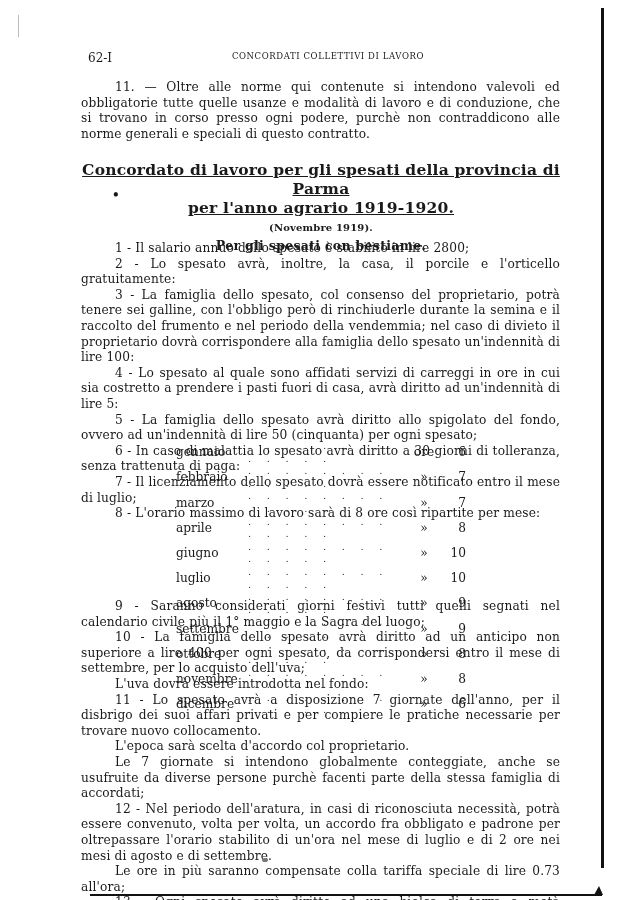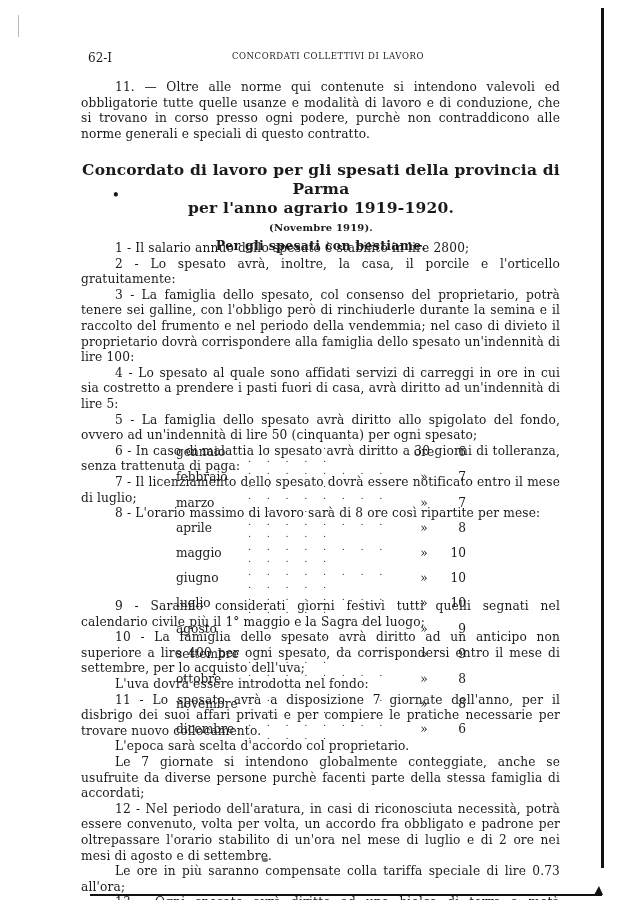--- a/index.html
+++ b/index.html
@@ -10,21 +10,21 @@
   .page { position: absolute; left: 0; top: 0; width: 623px; height: 900px; }
   .rule-right { position: absolute; left: 601px; top: 8px; width: 3px; height: 860px; background: #111; }
   .rule-bottom { position: absolute; left: 90px; top: 894px; width: 512px; height: 2px; background: #111; }
   .rule-bottom-tip { position: absolute; left: 594px; top: 886px; width: 0; height: 0;
     border-left: 5px solid transparent; border-right: 4px solid transparent; border-bottom: 9px solid #111; }
   .running-head { position: absolute; top: 51px; left: 88px; width: 480px; height: 14px; font-size: 10px; }
   .running-head .folio { position: absolute; left: 0; top: 0; font-size: 12px; }
   .running-head .title { position: absolute; left: 0; right: 0; text-align: center; font-size: 8.5px; letter-spacing: 0.6px; font-variant: small-caps; }
   .body { position: absolute; left: 81px; width: 479px; font-size: 12.2px; line-height: 15.6px; letter-spacing: 0.15px; }
   p { margin: 0; text-align: justify; text-indent: 34px; }
-  .h1 { font-weight: bold; font-size: 15.5px; line-height: 19px; text-align: center; letter-spacing: 0.2px; }
+  .h1 { font-weight: bold; font-size: 15.5px; line-height: 19px; text-align: center; letter-spacing: 0.2px; text-decoration: underline; }
   .sub { text-align: center; font-size: 10px; font-weight: bold; margin-top: 3px; }
   .h2 { text-align: center; font-weight: bold; font-size: 12.5px; margin-top: 2px; letter-spacing: 0.3px; }
   .bullet { position: absolute; left: 112px; top: 188px; font-size: 12px; font-weight: bold; }
   table.hours { position: absolute; left: 176px; top: 440px; border-collapse: collapse; font-size: 12.2px; }
   table.hours td { padding: 0; height: 12.6px; line-height: 12.6px; }
   td.month { width: 72px; }
   td.dots { width: 158px; letter-spacing: 6.2px; color: #333; font-size: 10px; }
   td.unit { width: 36px; text-align: center; }
   td.val { width: 24px; text-align: right; }
   .speck { position: absolute; background: #777; border-radius: 50%; }
@@ -86,26 +86,20 @@
           <td class="unit">»</td>
           <td class="val">7</td>
         </tr>
       <tr>
           <td class="month">aprile</td>
           <td class="dots">. . . . . . . . . . . . .</td>
           <td class="unit">»</td>
           <td class="val">8</td>
         </tr>
       <tr>
-          <td class="month">maggio</td>
-          <td class="dots">. . . . . . . . . . . . .</td>
-          <td class="unit">»</td>
-          <td class="val">10</td>
-        </tr>
-      <tr>
           <td class="month">giugno</td>
           <td class="dots">. . . . . . . . . . . . .</td>
           <td class="unit">»</td>
           <td class="val">10</td>
         </tr>
       <tr>
           <td class="month">luglio</td>
           <td class="dots">. . . . . . . . . . . . .</td>
           <td class="unit">»</td>
           <td class="val">10</td>

